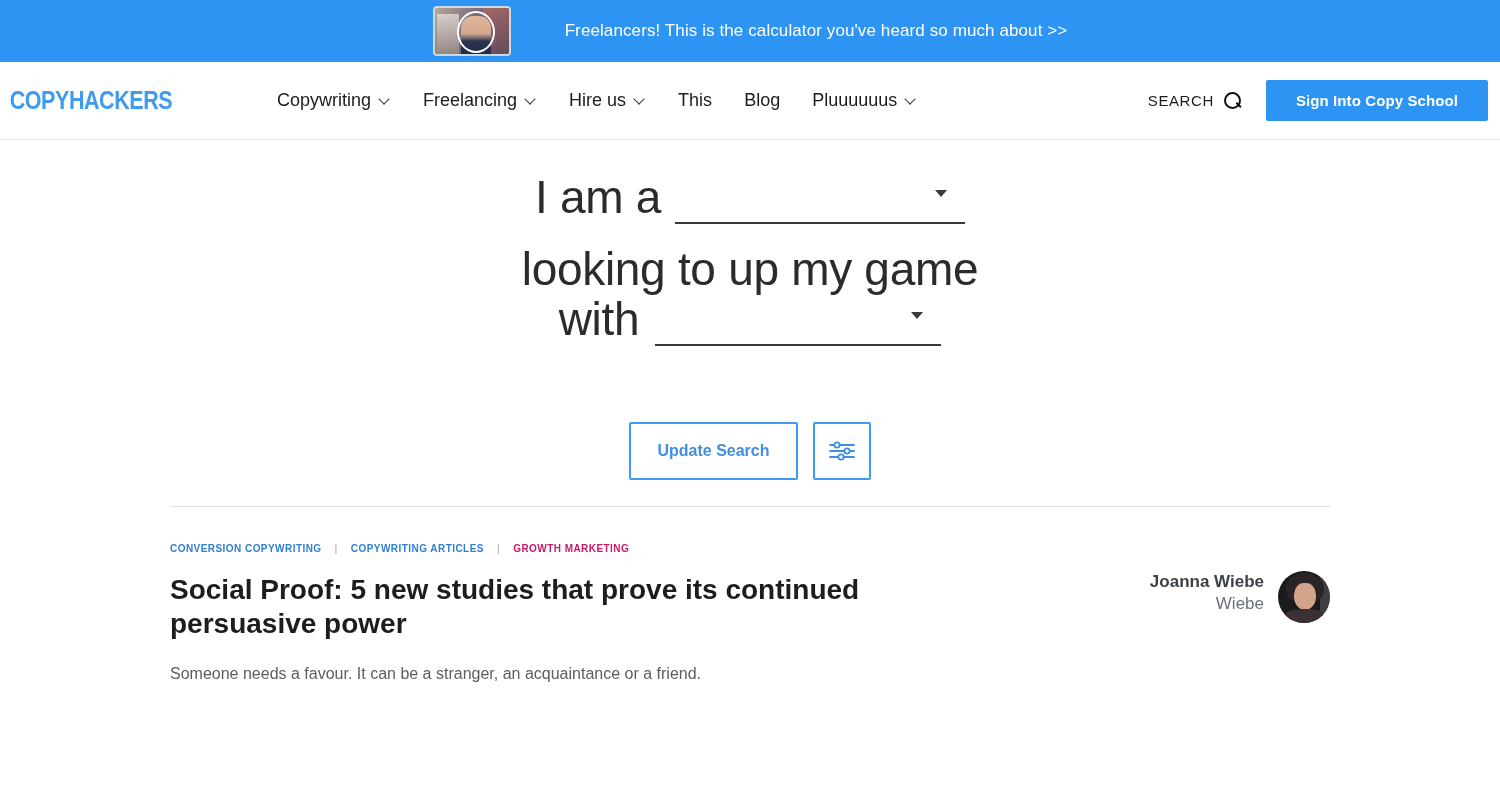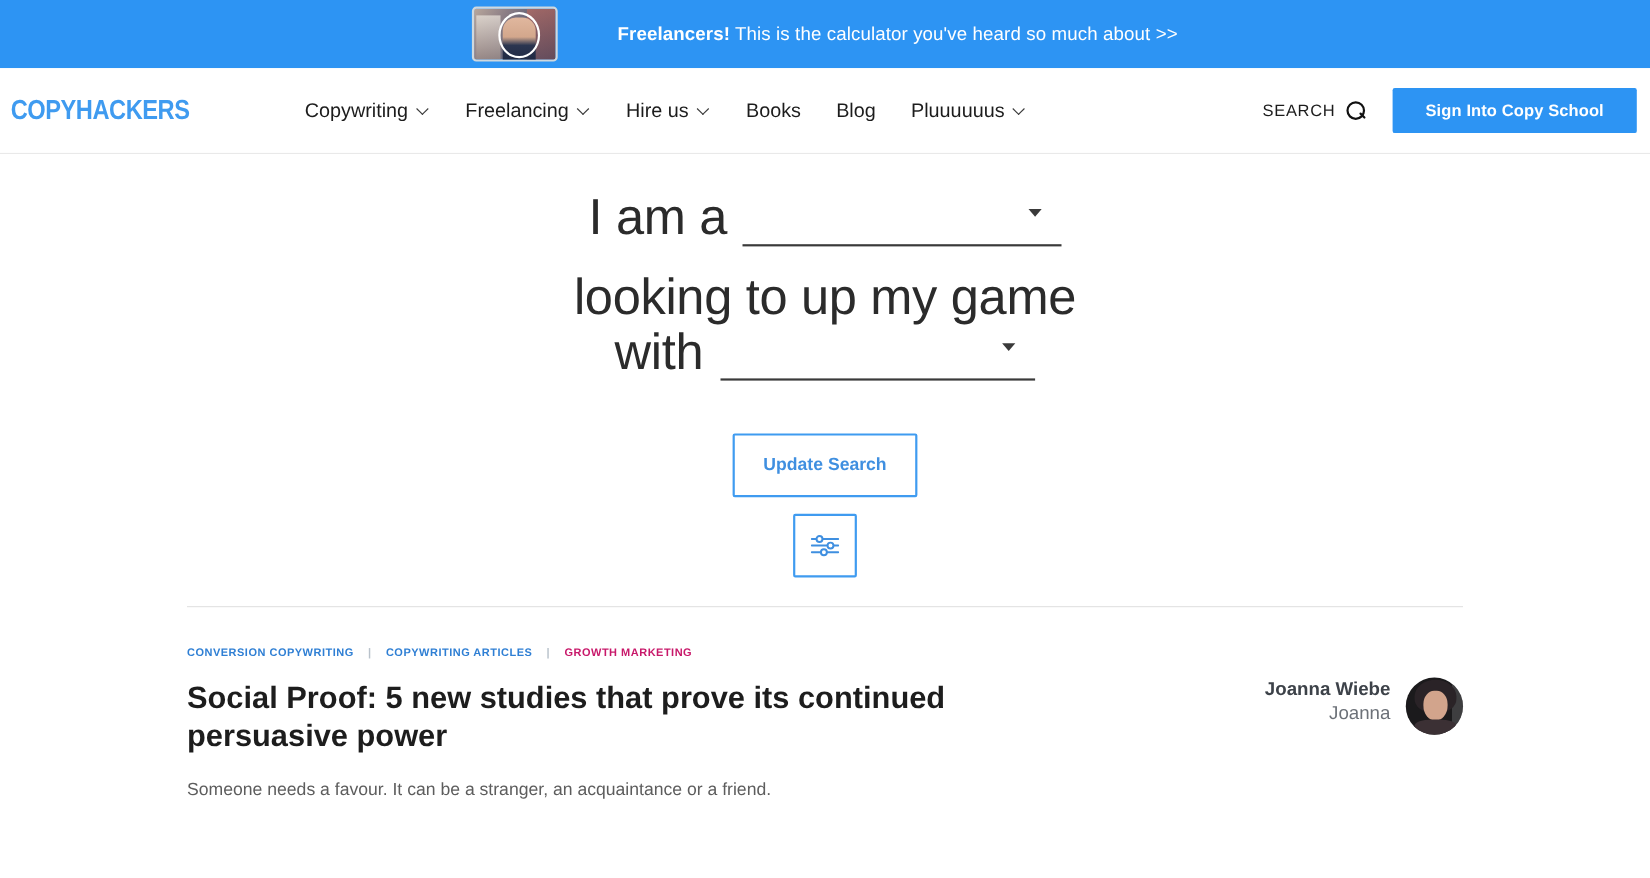--- a/index.html
+++ b/index.html
@@ -38,21 +38,21 @@
     background: linear-gradient(180deg,#e0b79e 0%, #d3a78c 42%, #2b3550 60%, #1d2740 100%);
     border-radius: 12px 12px 2px 2px;
   }
   .promo-thumb .pt-ring {
     position: absolute; left: 22px; top: 3px; width: 38px; height: 42px;
     border: 2px solid #ffffff; border-radius: 50%;
   }
   .promo-text {
     color: #ffffff; font-size: 17px; letter-spacing: .1px;
   }
-  .promo-text .promo-strong { font-weight: 700; margin-left: 34px; }
+  .promo-text .promo-strong { font-weight: 400; margin-left: 34px; }
 
   
   .site-header {
     height: 78px; width: 100%;
     background: #ffffff;
     border-bottom: 1px solid #e9e9e9;
     display: flex; align-items: center;
     padding: 0 12px 0 8px;
     position: relative;
   }
@@ -147,21 +147,21 @@
     border-top: 7px solid #3a3a3a;
   }
   .hero-select .selval {
     position: absolute; left: 6px; bottom: 6px;
     font-size: 26px; color: #2b2b2b;
   }
 
   
   .actions {
     display: flex; justify-content: center; align-items: center;
-    gap: 15px; margin-top: 48px; flex-direction: column;
+    gap: 15px; margin-top: 76px;
   }
   .update-btn {
     border: 2px solid #3f9bf0; background: #fff;
     color: #3f8fe0; font-weight: 700; font-size: 16px;
     padding: 0 26px; height: 58px; line-height: 54px;
     border-radius: 2px; cursor: pointer; white-space: nowrap;
   }
   .filter-btn {
     border: 2px solid #3f9bf0; background: #fff;
     width: 58px; height: 58px; border-radius: 2px;
@@ -257,21 +257,21 @@
     </div>
     <div class="nav-item">
       <span>Freelancing</span>
       <span class="chev"></span>
     </div>
     <div class="nav-item">
       <span>Hire us</span>
       <span class="chev"></span>
     </div>
     <div class="nav-item">
-      <span>Books</span>
+      <span>This</span>
     </div>
     <div class="nav-item">
       <span>Blog</span>
     </div>
     <div class="nav-item">
       <span>Pluuuuuus</span>
       <span class="chev"></span>
     </div>
   </nav>
 
@@ -335,21 +335,21 @@
         <span class="cat pink">GROWTH MARKETING</span>
       </div>
 
       <h2 class="post-title">Social Proof: 5 new studies that prove its continued persuasive power</h2>
       <p class="post-excerpt">Someone needs a favour. It can be a stranger, an acquaintance or a friend.</p>
     </div>
 
     <div class="author-box">
       <div class="author-meta">
         <div class="author-name">Joanna Wiebe</div>
-        <div class="author-role">Joanna</div>
+        <div class="author-role">Wiebe</div>
       </div>
       <div class="avatar">
         <div class="av-side"></div>
         <div class="av-hair"></div>
         <div class="av-face"></div>
         <div class="av-body"></div>
       </div>
     </div>
   </article>
 </section>

